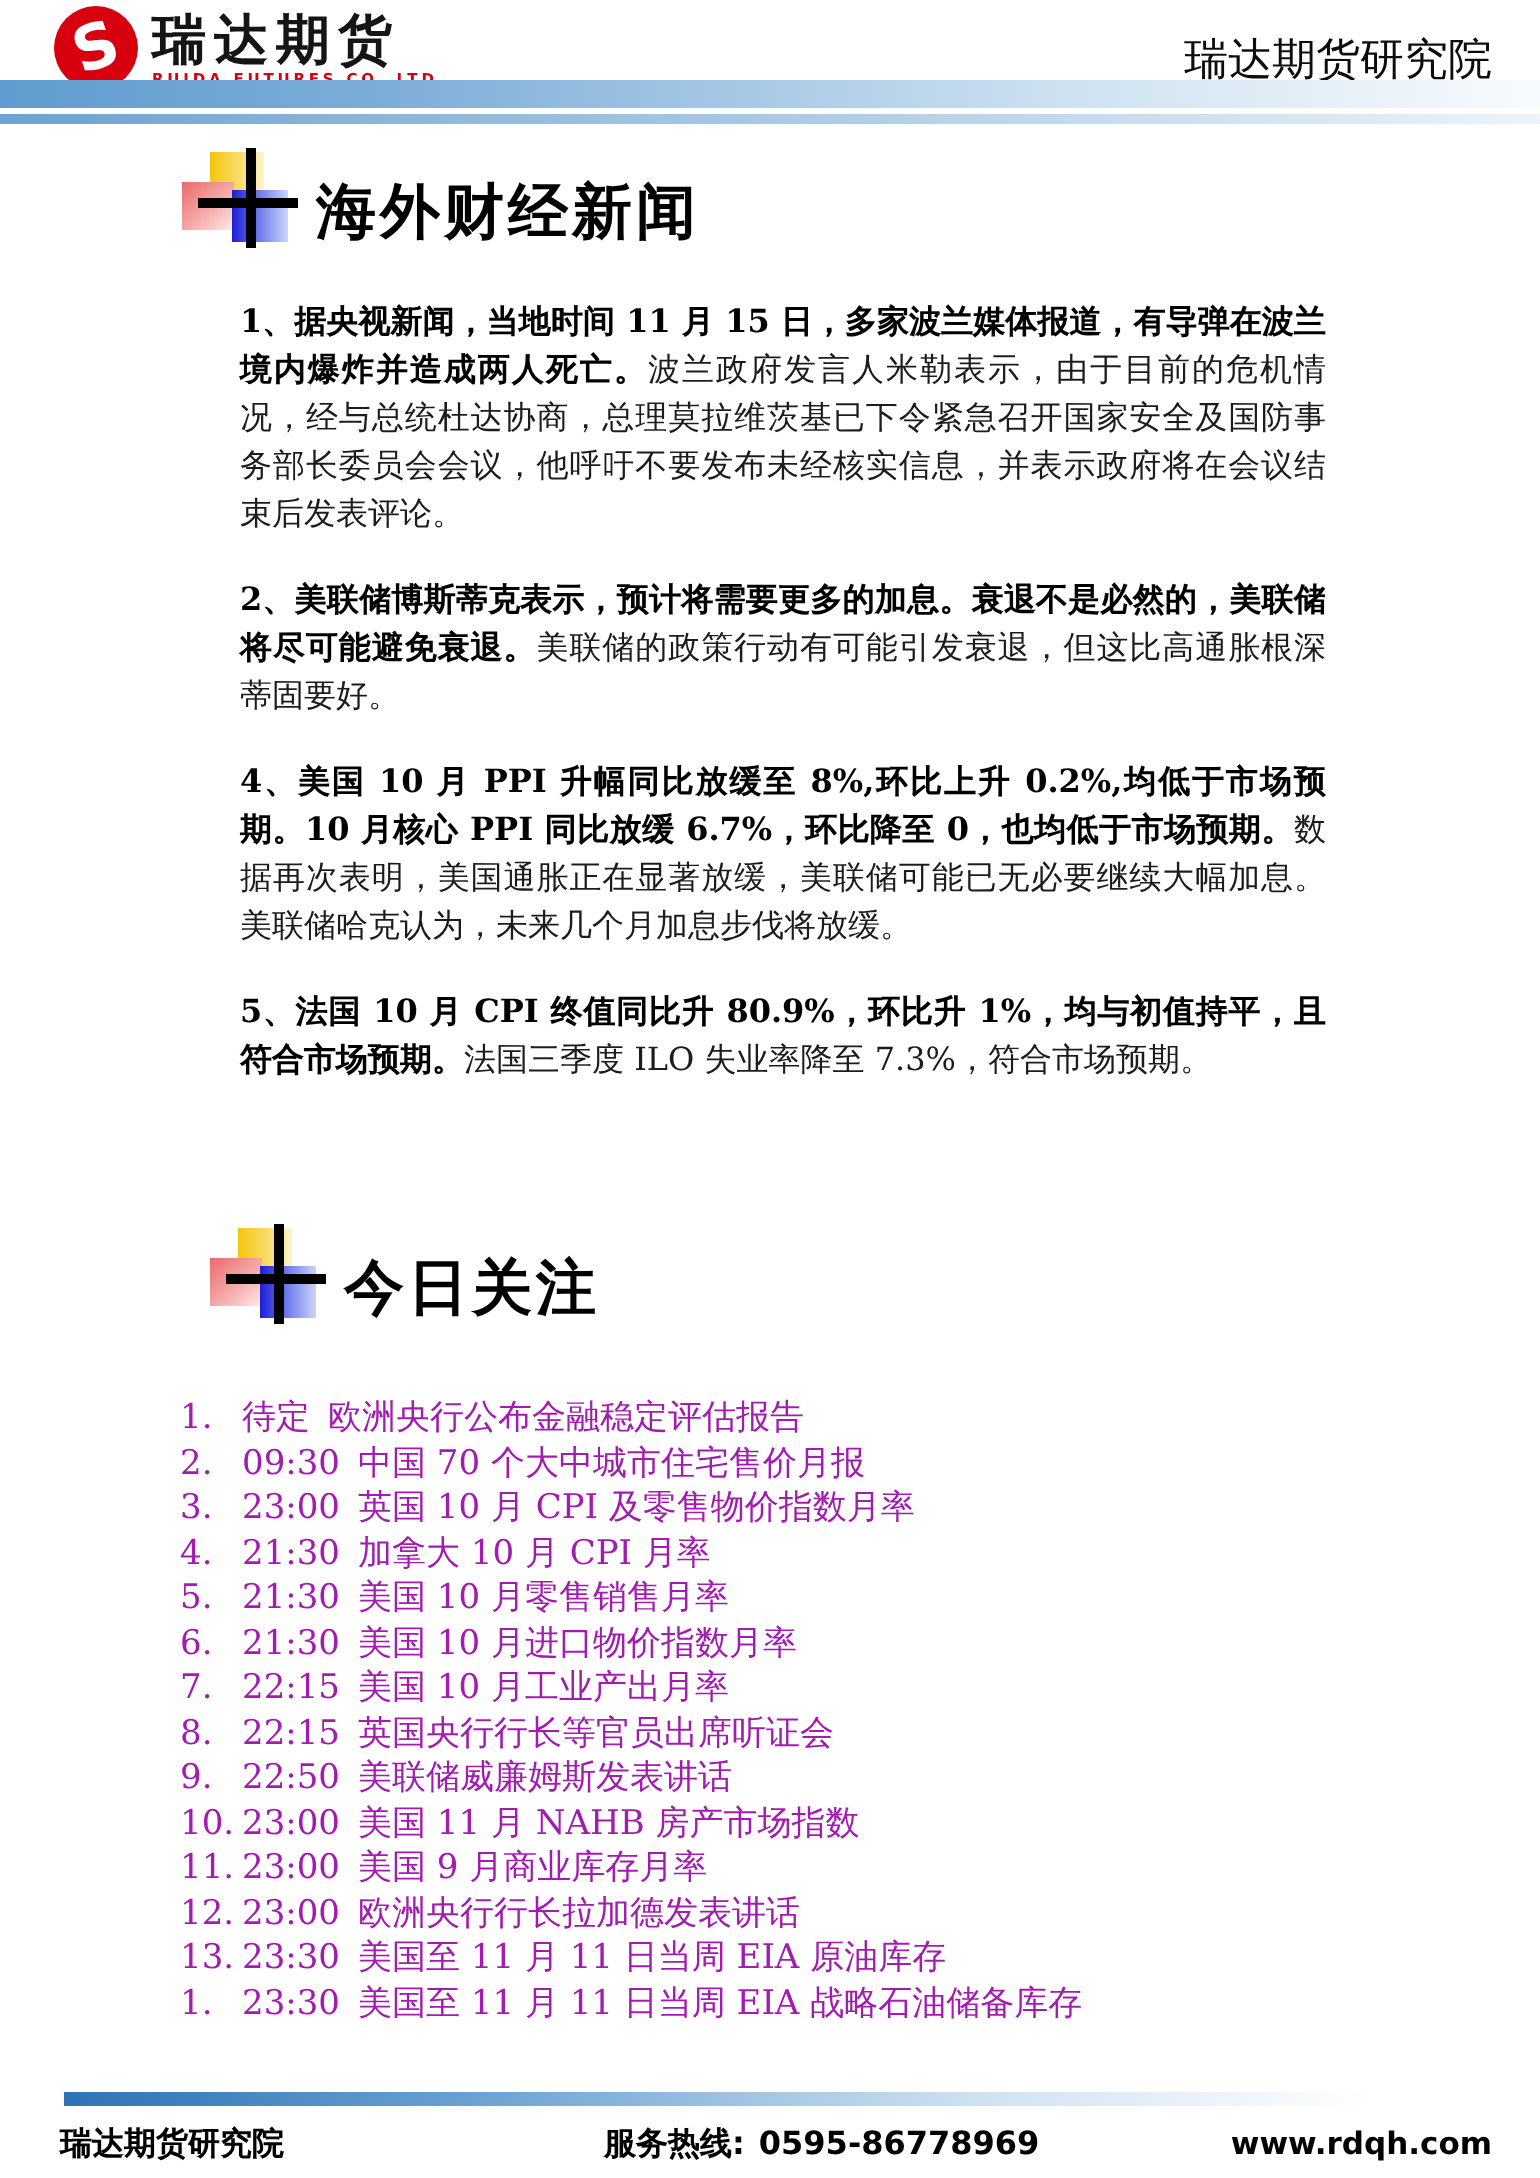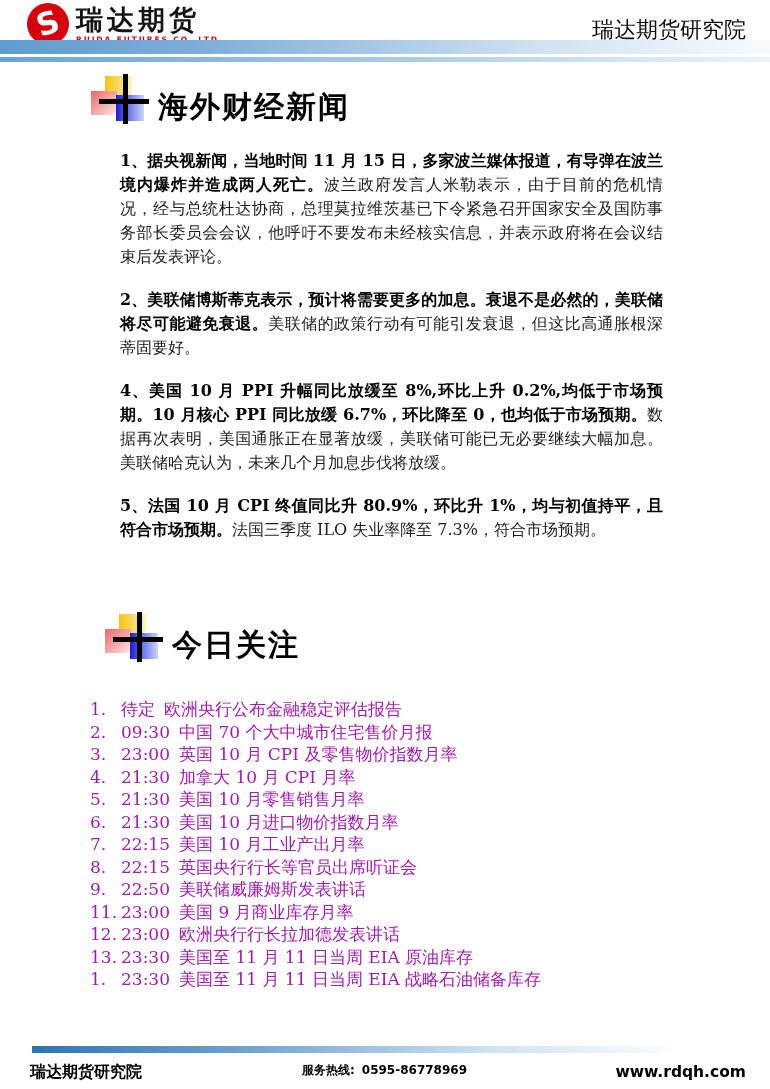--- a/index.html
+++ b/index.html
@@ -65,21 +65,21 @@
   .focus-row .num  { display:inline-block; width:31px; }
   .focus-row .time { margin-right:9px; }
 
   
   .footer-bar {
     position:absolute; top:1046px; left:32px; width:655px; height:7px;
     background:linear-gradient(to right,#2e74b5 0%,#689fd0 30%,#cfe2f1 70%,rgba(255,255,255,0) 100%);
   }
   .footer-text { font-family:"DejaVu Sans", sans-serif; font-weight:bold; color:#000; }
   .footer-left   { position:absolute; top:1062px; left:30px;  font-size:16px; }
-  .footer-center { position:absolute; top:1062px; left:302px; font-size:12px; }
+  .footer-center { position:absolute; top:1062px; left:302px; font-size:16px; }
   .footer-center .hotline-label { margin-right:7px; }
   .footer-right  { position:absolute; top:1063px; right:24px; font-size:15.5px; }
 </style>
 </head>
 <body>
 
 <div class="logo-emblem">
   <svg width="44" height="44" viewBox="0 0 44 44">
     <circle cx="22" cy="22" r="21" fill="#d7000f"></circle>
     <text x="22" y="32" text-anchor="middle" font-size="31" font-weight="bold" fill="#ffffff" font-family="DejaVu Sans, sans-serif" transform="rotate(-18 22 22)">S</text>
@@ -156,20 +156,23 @@
   </div>
 
   <div class="focus-row">
     <span class="num">8.</span><span class="time">22:15</span><span class="event">英国央行行长等官员出席听证会</span>
   </div>
 
   <div class="focus-row">
     <span class="num">9.</span><span class="time">22:50</span><span class="event">美联储威廉姆斯发表讲话</span>
   </div>
 
+  <div class="focus-row">
+    <span class="num">10.</span><span class="time">23:00</span><span class="event">美国 11 月 NAHB 房产市场指数</span>
+  </div>
 
   <div class="focus-row">
     <span class="num">11.</span><span class="time">23:00</span><span class="event">美国 9 月商业库存月率</span>
   </div>
 
   <div class="focus-row">
     <span class="num">12.</span><span class="time">23:00</span><span class="event">欧洲央行行长拉加德发表讲话</span>
   </div>
 
   <div class="focus-row">

